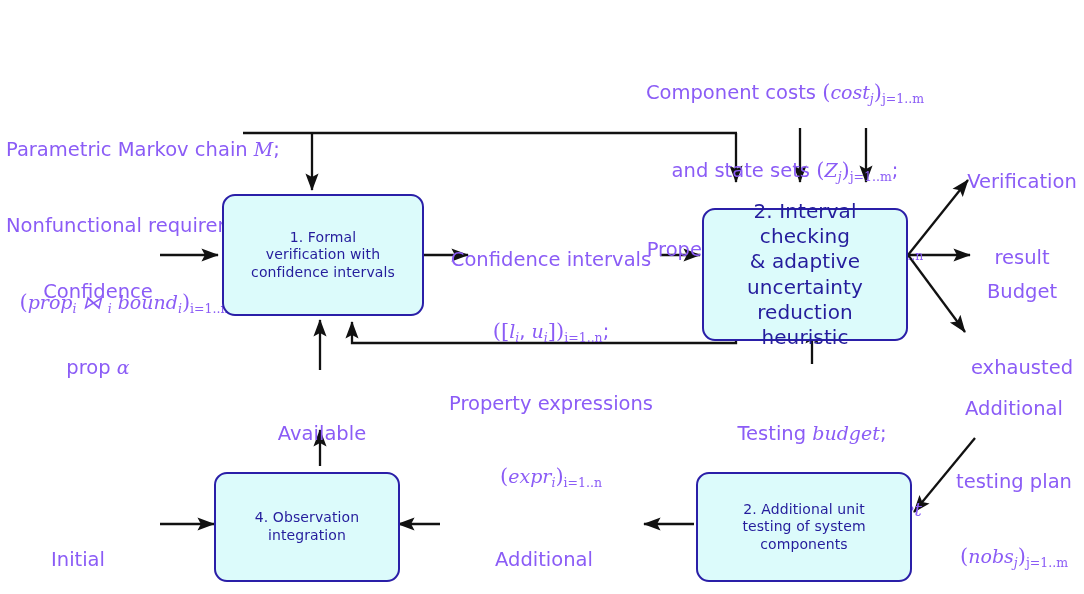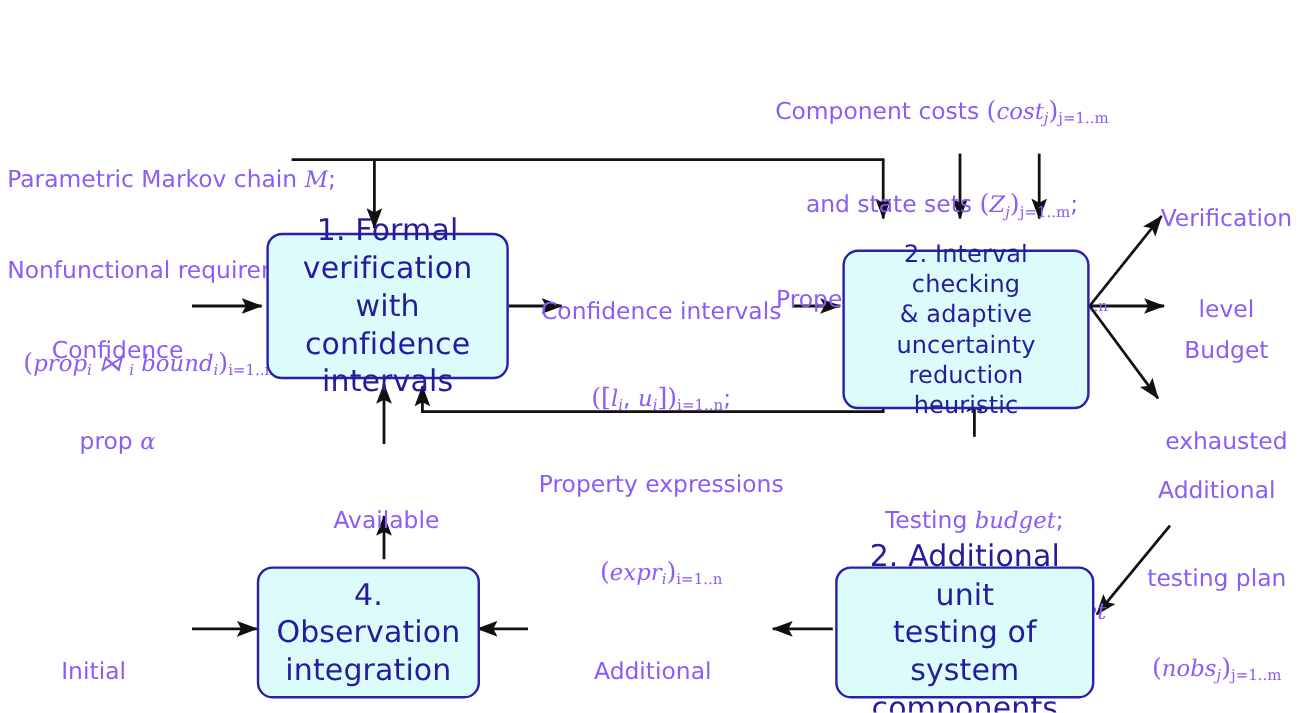--- a/index.html
+++ b/index.html
@@ -27,21 +27,21 @@
     box-sizing: border-box;
     background: #dcfbfb;
     border: 2.5px solid #2a1fa8;
     border-radius: 13px;
     color: #241c9c;
     display: flex;
     align-items: center;
     justify-content: center;
     text-align: center;
     line-height: 1.26;
-    font-size: 25px;
+    font-size: 14px;
     letter-spacing: 0.1px;
     z-index: 3;
   }
   .node .ntext { padding: 0 7px; width: 100%; white-space: pre-line; }
 
   .lbl {
     position: absolute;
     color: #8b5cf6;
     font-size: 19.5px;
     line-height: 1.3;
@@ -165,21 +165,21 @@
 
   <div class="lbl" style="left:440px; top:200px; width:222px; text-align:center; line-height:1.22;">
     <div>Confidence intervals</div>
     <div><span class="paren">([</span><i class="m">l</i><sub class="m">i</sub><span>, </span><i class="m">u</i><sub class="m">i</sub><span class="paren">])</span><sub class="mr">i=1..n</sub><span>;</span></div>
     <div>Property expressions</div>
     <div><span class="paren">(</span><i class="m">expr</i><sub class="m">i</sub><span class="paren">)</span><sub class="mr">i=1..n</sub></div>
   </div>
 
   <div class="lbl" style="left:962px; top:118px; width:120px; text-align:center;">
     <div>Verification</div>
-    <div>level</div>
+    <div>result</div>
   </div>
 
   <div class="lbl" style="left:962px; top:228px; width:120px; text-align:center;">
     <div>Budget</div>
     <div>exhausted</div>
   </div>
 
   <div class="lbl" style="left:944px; top:348px; width:140px; text-align:center; line-height:1.25;">
     <div>Additional</div>
     <div>testing plan</div>

